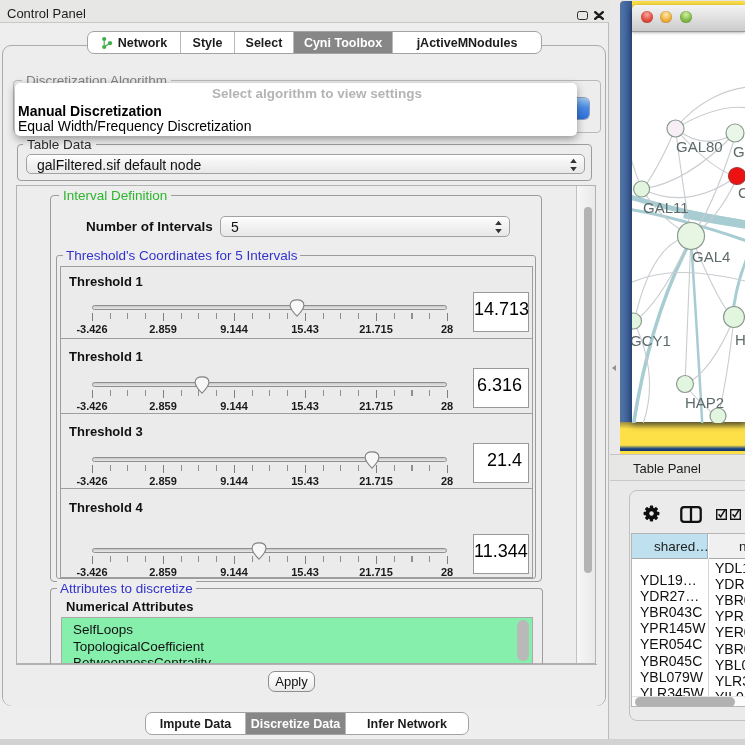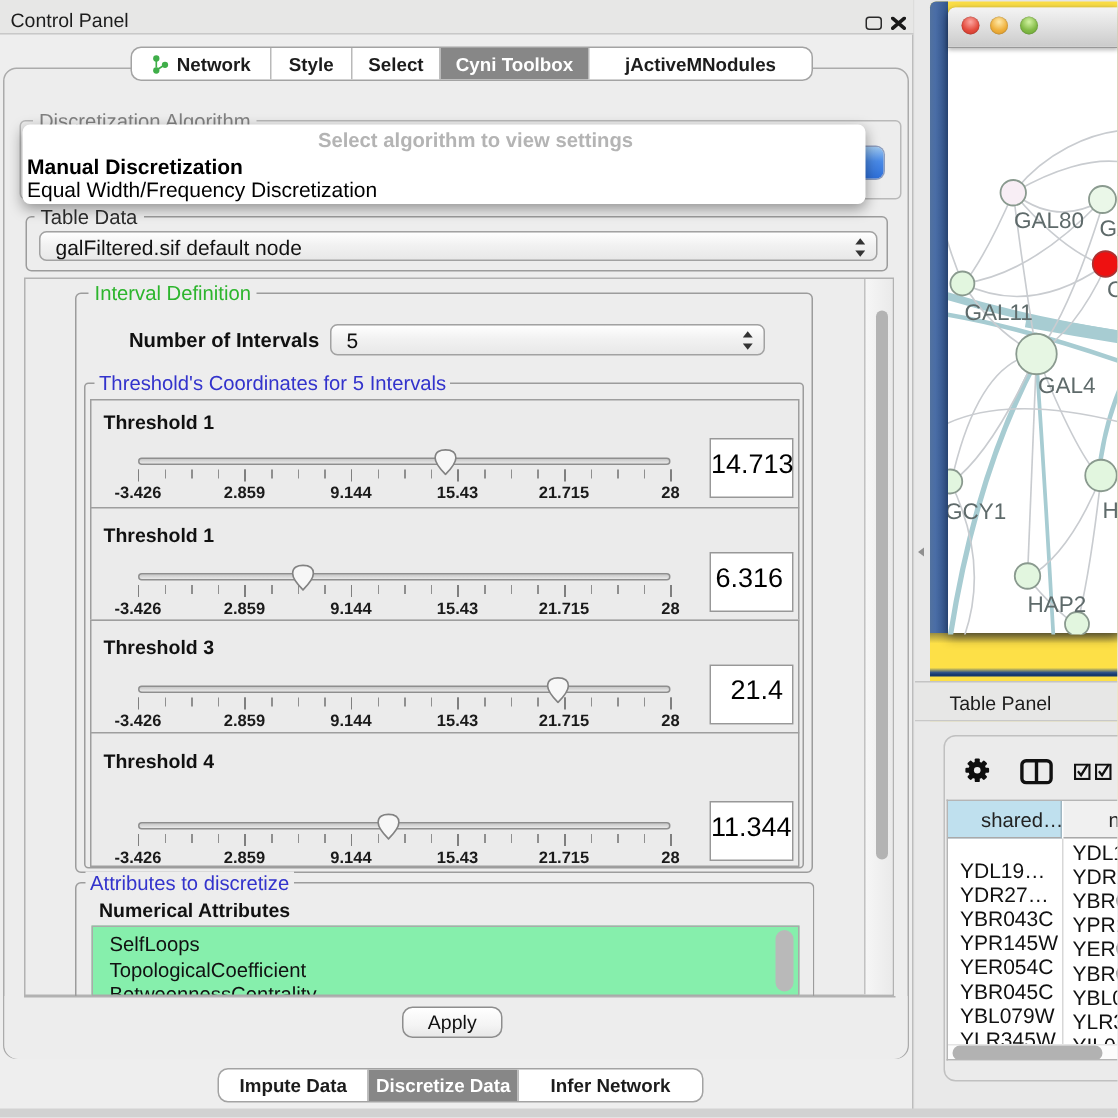--- a/index.html
+++ b/index.html
@@ -56,21 +56,21 @@
 .slabels span { position:absolute; transform:translateX(-50%); }
 .thumb-s { position:absolute; width:16px; height:18px; }
 .vbox { position:absolute; left:412px; width:56px; height:40px; background:#fff; border:1px solid #989898; font-size:18px; color:#000; text-align:right; line-height:32px; padding-right:6px; }
 
 
 #attr-list { position:absolute; left:61px; top:617px; width:472px; height:47px; background:#86efac; border:1px solid #aaa; overflow:hidden; font-size:13.5px; color:#111; padding-top:4px; }
 #attr-list div { padding-left:11px; line-height:16.5px; }
 #attr-scroll { position:absolute; right:3px; top:2px; width:12px; height:41px; background:#b9b9b9; border-radius:6px; }
 
 
-#apply { position:absolute; left:268px; top:671px; width:67px; height:21px; border:1px solid #8e8e8e; border-radius:7px; background:linear-gradient(#ffffff,#f4f4f4 60%,#e8e8e8); font-size:13px; color:#111; text-align:center; line-height:19px; }
+#apply { position:absolute; left:268px; top:671px; width:47px; height:21px; border:1px solid #8e8e8e; border-radius:7px; background:linear-gradient(#ffffff,#f4f4f4 60%,#e8e8e8); font-size:13px; color:#111; text-align:center; line-height:19px; }
 
 
 #net { position:absolute; left:620px; top:1px; width:125px; height:580px; background:#fde047; border-top-left-radius:4px; }
 #net .lb { position:absolute; left:0; top:0; width:12px; height:421px; background:linear-gradient(90deg,#52729f,#4a6da6 30%,#3a5d95 80%,#325689); border-top-left-radius:4px; }
 #net .shade { position:absolute; left:0; top:421px; width:125px; height:29px; background:linear-gradient(rgba(18,28,58,0.42),rgba(18,28,58,0) 24%,rgba(18,28,58,0) 80%, #2d5087 91%, #16386b 96%, #16386b); }
 #macwin { position:absolute; left:12px; top:4px; width:113px; height:417px; background:#fff; border-top-left-radius:5px; box-shadow:0 3px 7px rgba(0,0,20,0.45); }
 #mactb { position:absolute; left:0; top:0; width:113px; height:27px; border-top-left-radius:5px; background:linear-gradient(#f4f4f4,#dedede 55%,#cbcbcb); border-bottom:1px solid #989898; box-shadow:0 1px 3px rgba(0,0,0,0.28); }
 .light { position:absolute; top:6px; width:12px; height:12px; border-radius:50%; box-shadow:0 0 0 0.6px rgba(60,60,60,0.55), inset 0 1px 1px rgba(255,255,255,0.6); }
 #lr { left:9px;  background:radial-gradient(circle at 50% 30%, #fca6a0, #e44d3f 55%, #c83326); box-shadow:inset 0 0 1px rgba(0,0,0,.4);}
 #ly { left:28px; background:radial-gradient(circle at 50% 30%, #ffe9a8, #efb03c 55%, #d6952a); box-shadow:inset 0 0 1px rgba(0,0,0,.4);}

